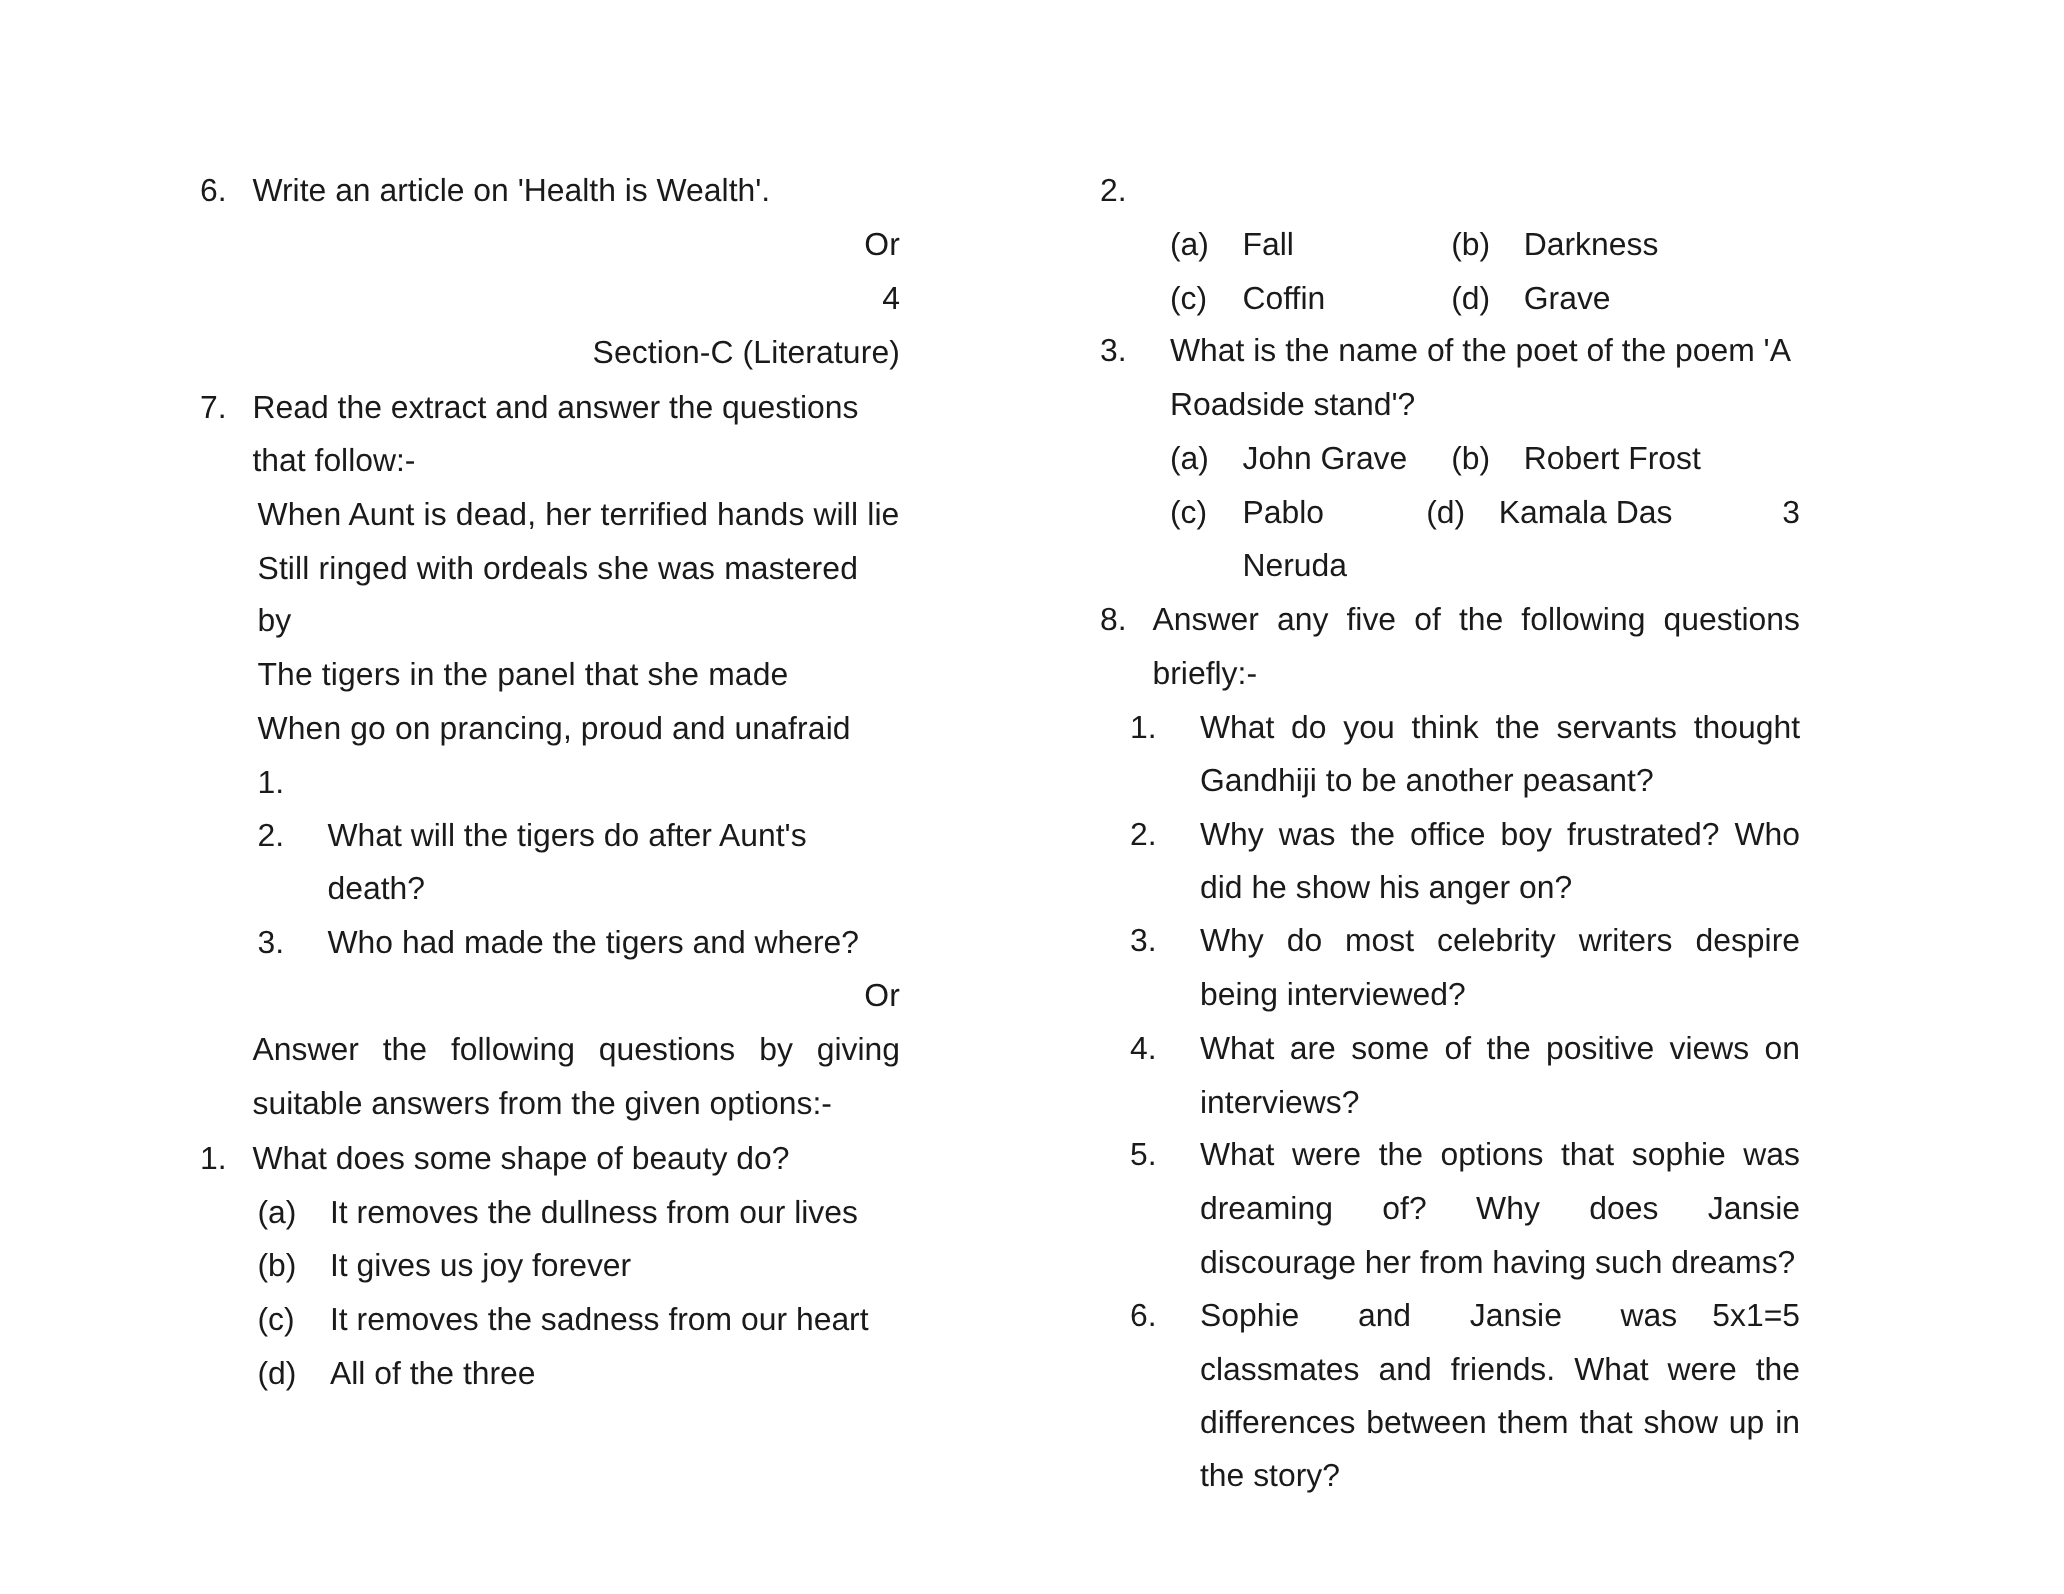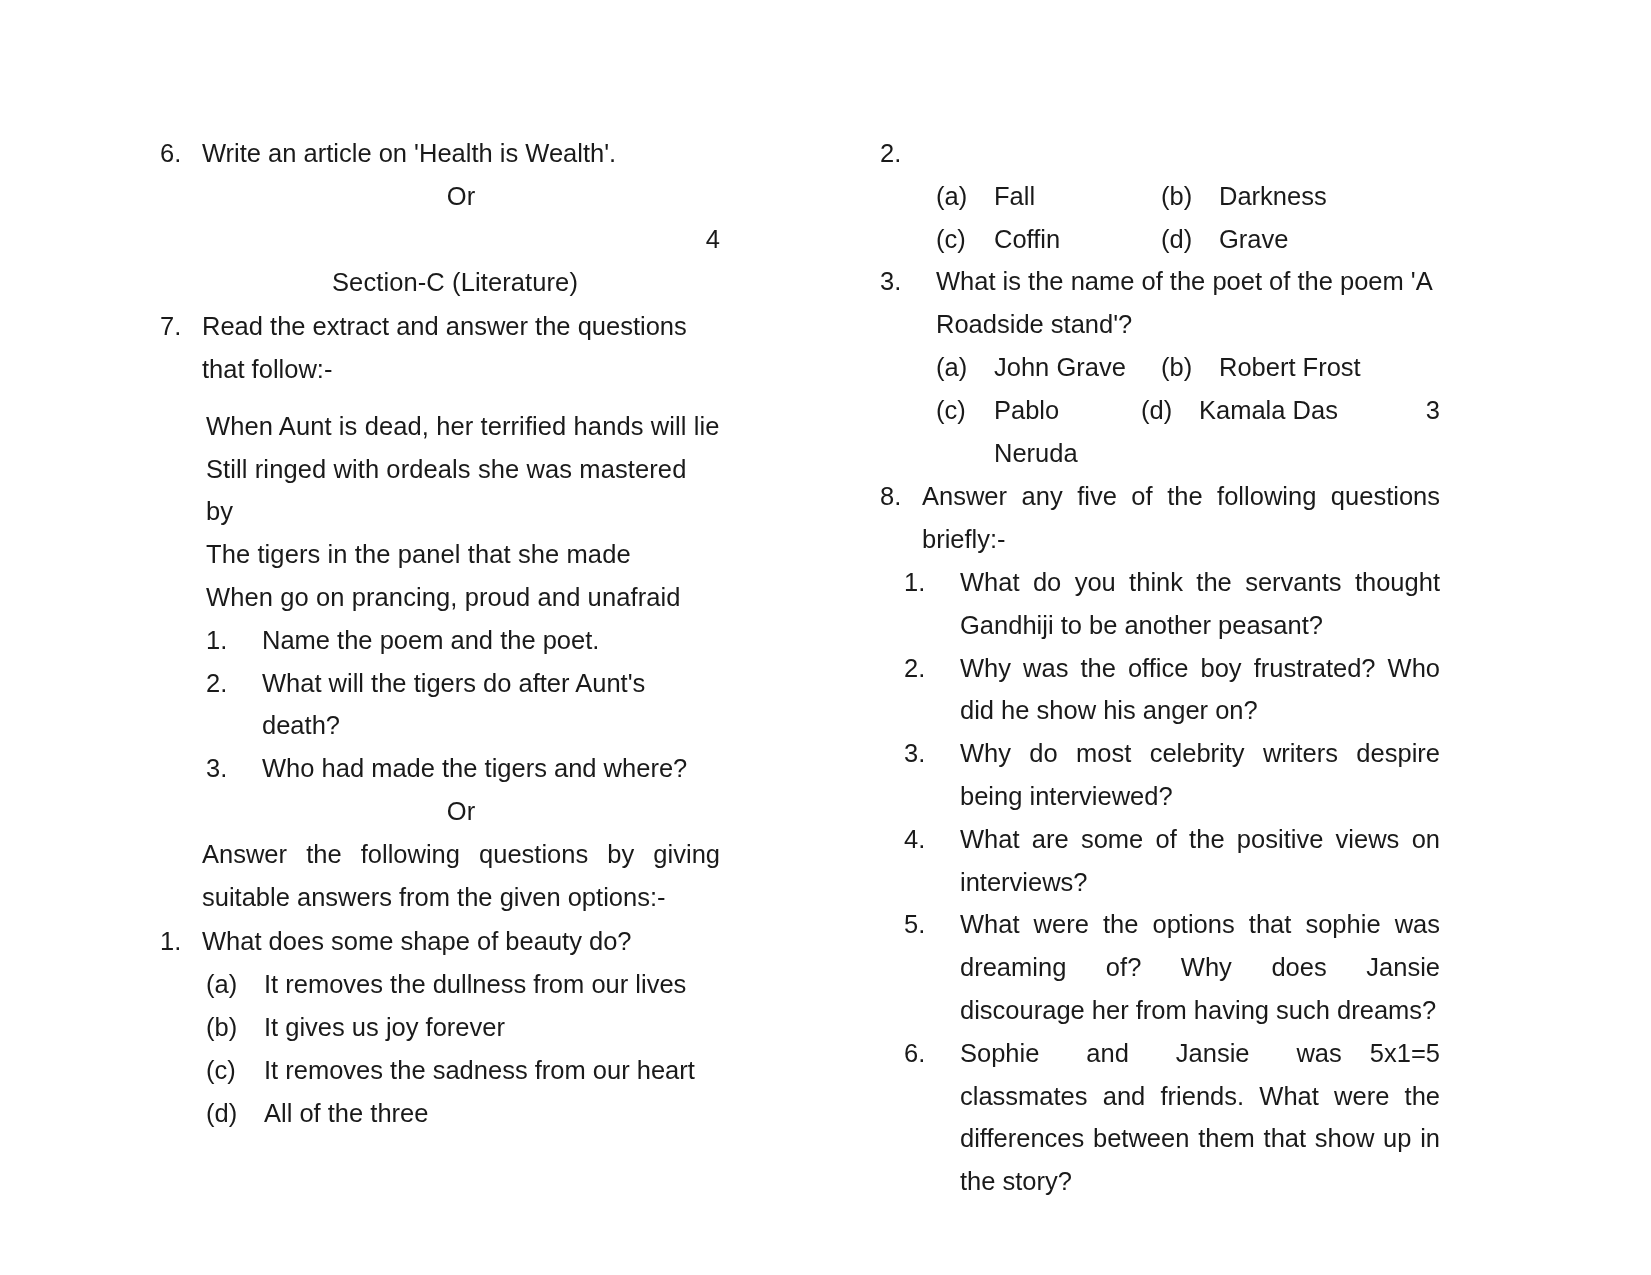--- a/index.html
+++ b/index.html
@@ -30,21 +30,21 @@
   }
   .col-right { width: 560px; flex: 0 0 560px; }
 
   
   .line {
     font-size: 25.5px;
     line-height: 42.8px;
     letter-spacing: 0.1px;
   }
   .bold { font-weight: normal; }
-  .center { text-align: center; }
+  .center { text-align: right; }
 
   
   .item {
     display: flex;
     font-size: 25.5px;
     line-height: 42.8px;
   }
   .item > .num {
     flex: 0 0 auto;
     text-align: left;
@@ -102,28 +102,27 @@
       </div>
     </div>
 
     <div class="line center bold" style="padding-left:30px; margin-top:1px;">Section-C (Literature)</div>
 
     <div class="item" style="margin-top:1px;">
       <div class="num q-num bold">7.</div>
       <div class="body bold">Read the extract and answer the questions that follow:-</div>
     </div>
 
-    <div class="line poem-line" style="margin-top:14px;">When Aunt is dead, her terrified hands will lie</div>
+    <div class="line poem-line" style="margin-top:0;">When Aunt is dead, her terrified hands will lie</div>
     <div class="line poem-line">Still ringed with ordeals she was mastered  by</div>
     <div class="line poem-line">The tigers in the panel that she made</div>
     <div class="line poem-line">When go on prancing, proud and unafraid</div>
 
     <div class="item" style="padding-left:46px;">
       <div class="num sub-num">1.</div>
-      <div class="body">Name the poem and the poet.</div>
     </div>
     <div class="item" style="padding-left:46px;">
       <div class="num sub-num">2.</div>
       <div class="body">What will the tigers do after Aunt's death?</div>
     </div>
     <div class="item" style="padding-left:46px;">
       <div class="num sub-num">3.</div>
       <div class="body">Who had made the tigers and where?</div>
     </div>
 

